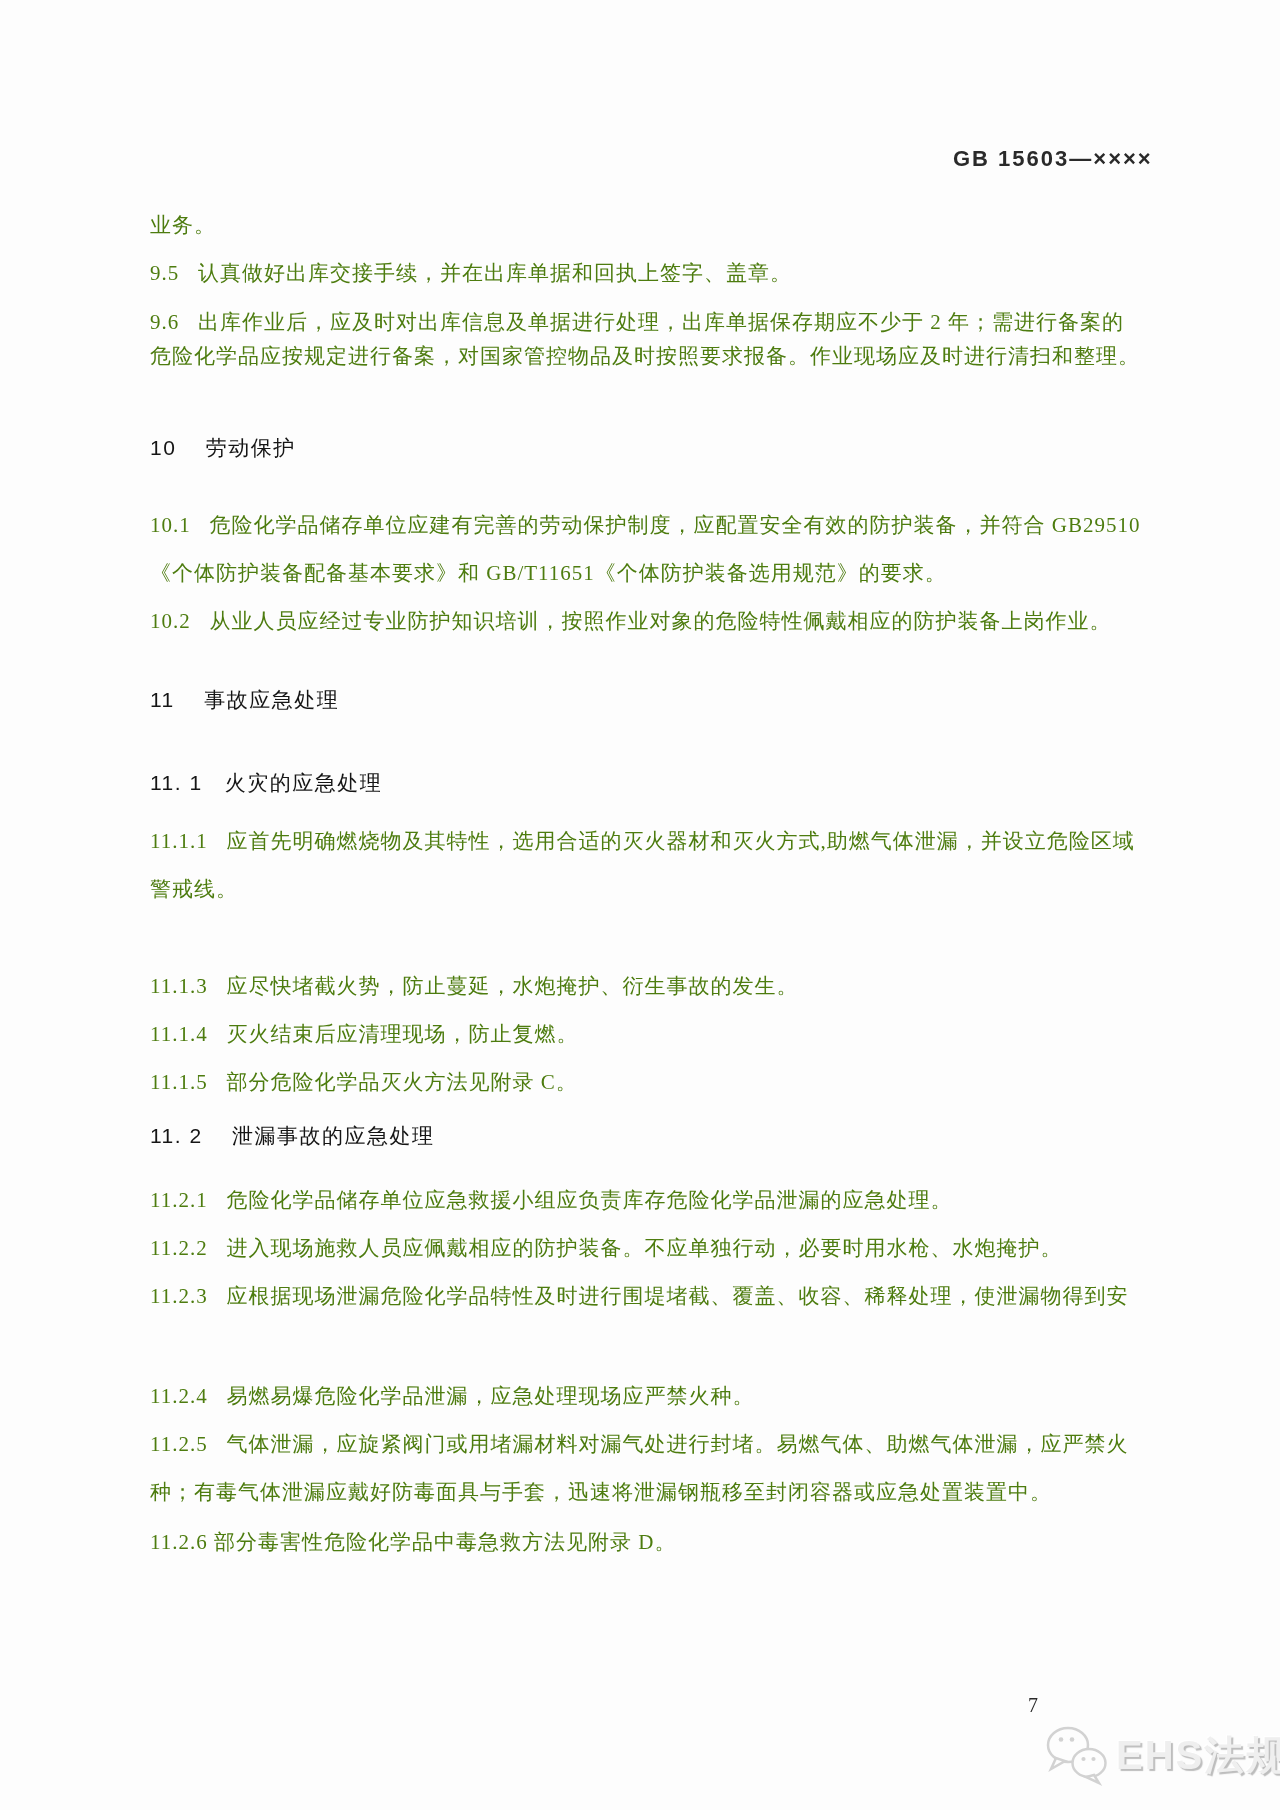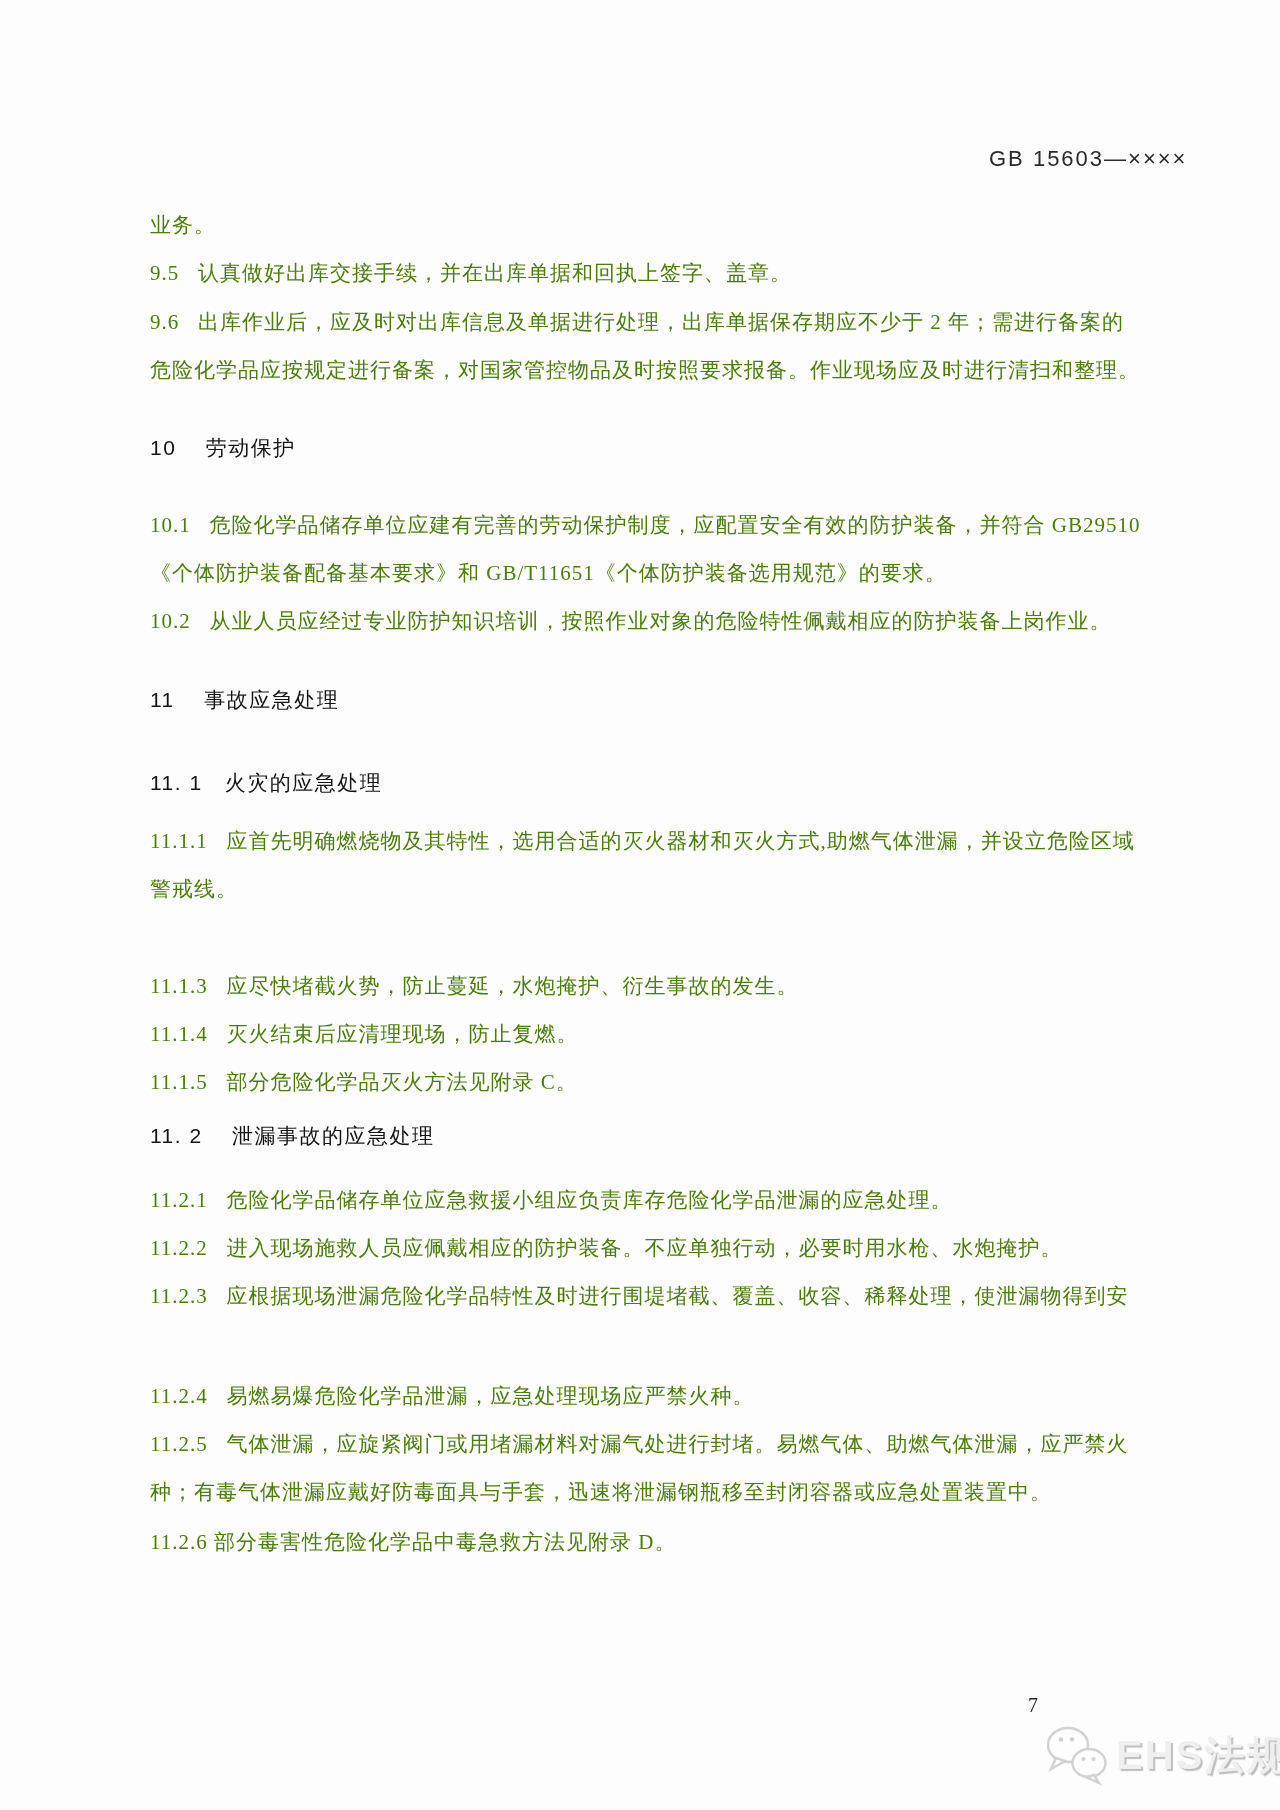--- a/index.html
+++ b/index.html
@@ -15,25 +15,24 @@
     overflow: hidden;
     font-family: "Liberation Serif", serif;
     color: #1b1b1b;
   }
   .header-code {
     position: absolute;
     top: 146px;
     left: 953px;
     font-family: "Liberation Sans", sans-serif;
     font-size: 22px;
-    font-weight: 400;
+    font-weight: 700;
     letter-spacing: 2px;
     color: #2a2a2a;
     white-space: pre;
-    margin-left: 36px;
   }
   .line {
     position: absolute;
     left: 150px;
     font-size: 21px;
     line-height: 24px;
     letter-spacing: 1px;
     white-space: pre;
     color: #4d7c0f;
   }
@@ -71,21 +70,21 @@
 </head>
 <body>
 
 <div class="page">
 
   <div class="header-code">GB 15603—××××</div>
 
   <div class="line" style="top:213px">业务。</div>
   <div class="line" style="top:261px">9.5   认真做好出库交接手续，并在出库单据和回执上签字、盖章。</div>
   <div class="line" style="top:310px">9.6   出库作业后，应及时对出库信息及单据进行处理，出库单据保存期应不少于 2 年；需进行备案的</div>
-  <div class="line" style="top:358px">危险化学品应按规定进行备案，对国家管控物品及时按照要求报备。作业现场应及时进行清扫和整理。</div>
+  <div class="line" style="top:344px">危险化学品应按规定进行备案，对国家管控物品及时按照要求报备。作业现场应及时进行清扫和整理。</div>
 
   <div class="line heading" style="top:436px">10    劳动保护</div>
 
   <div class="line" style="top:513px">10.1   危险化学品储存单位应建有完善的劳动保护制度，应配置安全有效的防护装备，并符合 GB29510</div>
   <div class="line" style="top:561px">《个体防护装备配备基本要求》和 GB/T11651《个体防护装备选用规范》的要求。</div>
   <div class="line" style="top:609px">10.2   从业人员应经过专业防护知识培训，按照作业对象的危险特性佩戴相应的防护装备上岗作业。</div>
 
   <div class="line heading" style="top:688px">11    事故应急处理</div>
   <div class="line heading" style="top:771px">11. 1   火灾的应急处理</div>
 

